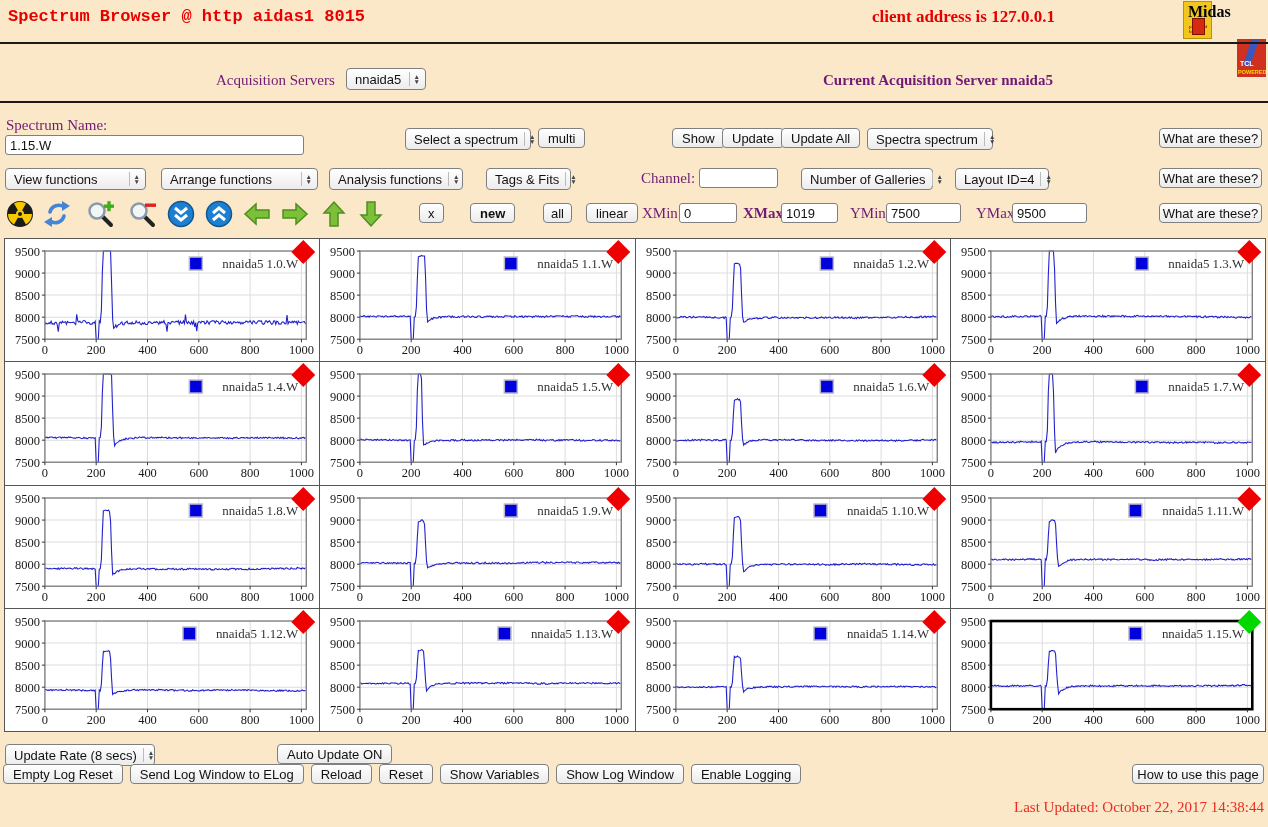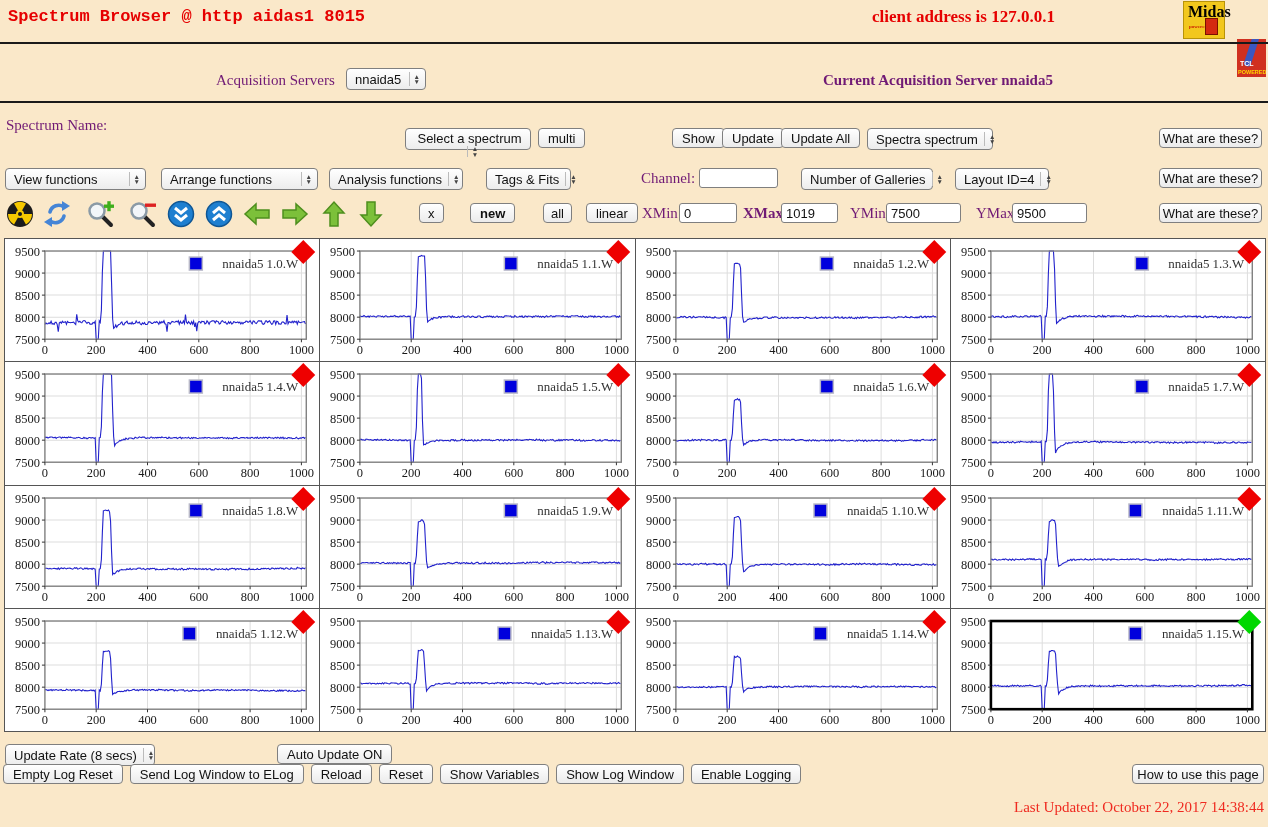--- a/index.html
+++ b/index.html
@@ -20,21 +20,21 @@
     margin-left:6px;height:14px;}
   .inp{box-sizing:border-box;height:20px;border:1px solid #7f7f7f;border-radius:3px;background:#fff;
     font-family:"Liberation Sans",sans-serif;font-size:13px;padding:1px 4px;color:#111;}
   .lbl{font-family:"Liberation Serif","DejaVu Serif",serif;color:#701a75;font-size:15px;}
   .icon{width:28px;height:28px;display:inline-block;cursor:pointer;}
   #grid{position:absolute;left:4px;top:238px;width:1260px;height:492px;display:grid;
     grid-template-columns:repeat(4,1fr);grid-template-rows:repeat(4,1fr);background:#555;gap:1px;
     border:1px solid #555;}
   .cell{background:#ffffff;position:relative;}
   .cell svg{display:block;width:100%;height:100%;}
-  #midas-logo{width:42px;height:38px;background:#f2c71d;border:1px solid #b89308;box-sizing:border-box;
+  #midas-logo{width:29px;height:38px;background:#f2c71d;border:1px solid #b89308;box-sizing:border-box;
     position:relative;font-family:"Liberation Serif",serif;}
   #midas-logo .m{font-size:16px;font-weight:bold;color:#000;position:absolute;left:4px;top:1px;}
   #midas-logo .pb{font-size:5px;color:#cc2200;position:absolute;left:5px;top:22px;font-weight:bold;}
   #midas-logo .box{position:absolute;right:6px;bottom:3px;width:11px;height:15px;background:#d42a10;
     border:1px solid #7a1000;}
   #tcl-logo{width:29px;height:38px;background:#d03020;position:relative;overflow:hidden;}
   #tcl-logo .feather{position:absolute;left:11px;top:-4px;width:7px;height:32px;background:#3a57c0;
     transform:rotate(18deg);border-radius:3px;}
   #tcl-logo .t1{position:absolute;left:3px;bottom:10px;font-size:7px;font-weight:bold;color:#fff;}
   #tcl-logo .t2{position:absolute;left:1px;bottom:2px;font-size:5.5px;font-weight:bold;color:#ffd400;}
@@ -64,21 +64,22 @@
     <span>nnaida5</span>
     <span class="spin">
         <span>▲</span>
         <span>▼</span>
       </span>
   </div>
   <div class="abs lbl" style="left:823px;top:72px;font-weight:bold;">Current Acquisition Server nnaida5</div>
   <div class="abs rule" style="top:101px;"></div>
 
   <div class="abs lbl" style="left:6px;top:117px;">Spectrum Name:</div>
-  <div class="abs sel" style="left:405px;top:128px;width:126px;flex-direction:column;">
+  <input class="abs inp" style="left: 5px; top: 135px; width: 299px;" value="1.15.W">
+  <div class="abs sel" style="left:405px;top:128px;width:126px;">
     <span>Select a spectrum</span>
     <span class="spin">
         <span>▲</span>
         <span>▼</span>
       </span>
   </div>
   <button class="abs btn" style="left:538px;top:128px;">multi</button>
   <button class="abs btn" style="left:672px;top:128px;">Show</button>
   <button class="abs btn" style="left:722px;top:128px;">Update</button>
   <button class="abs btn" style="left:781px;top:128px;">Update All</button>

